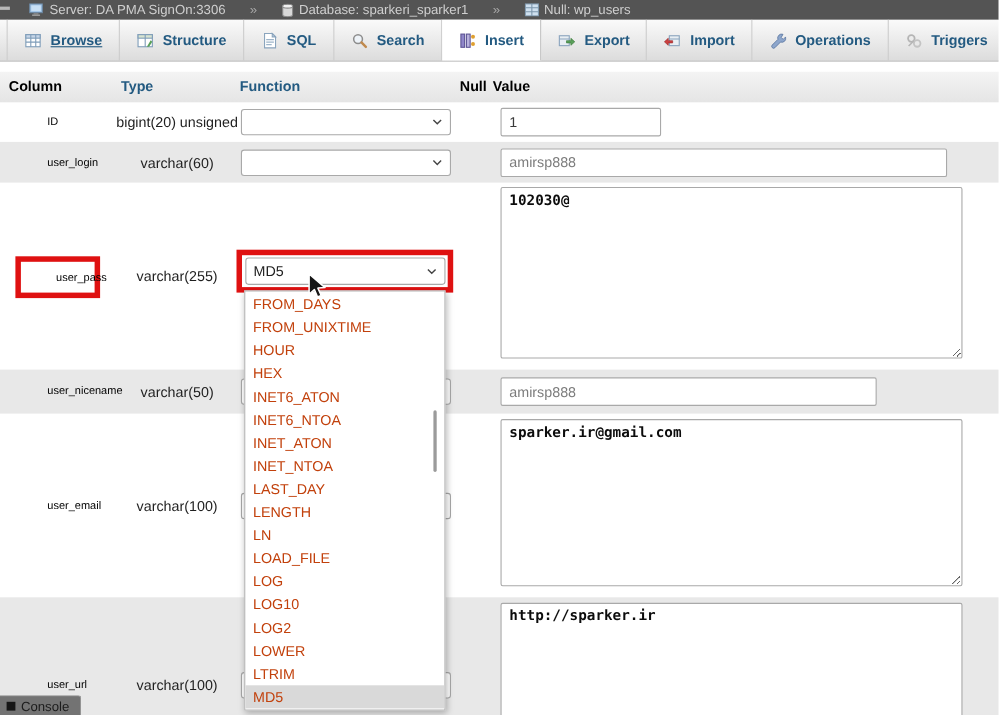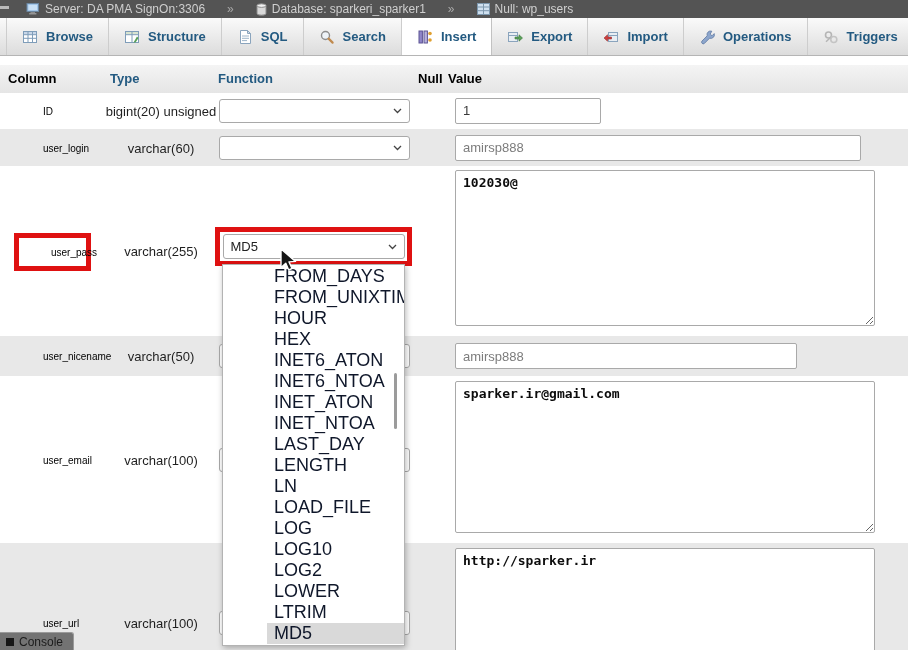--- a/index.html
+++ b/index.html
@@ -24,21 +24,21 @@
     position:absolute; top:18px; left:0; width:100%; height:38px;
     background:linear-gradient(#fafafa,#dcdcdc);
     border-bottom:1px solid #b5b5b5; display:flex; align-items:stretch;
     padding-left:6px; box-sizing:border-box;
   }
   .tab {
     display:flex; align-items:center; gap:8px; padding:0 15px;
     font-size:13px; font-weight:bold; color:#235a81; cursor:pointer;
     border-right:1px solid #cdcdcd;
   }
-  .tab:first-child { border-left:1px solid #cdcdcd; }
+  .tab:first-child { border-left:1px solid #cdcdcd;text-decoration:underline; }
   .tab.active { background:#fff; border-right:1px solid #c2c2c2;justify-content:space-between; }
   .tab svg { display:block; }
 
   
   .grid-header {
     position:absolute; top:64px; left:0; width:100%; height:28px;
     background:linear-gradient(#f4f4f4,#e5e5e5); border-top:1px solid #fff;
     font-size:13px; font-weight:bold;padding-left:40px;
   }
   .grid-header span { position:absolute; top:6px; }
@@ -95,21 +95,21 @@
   .red-box-label  { left:14px;  top:67px; width:77px;  height:38px; display:flex; align-items:center; justify-content:center; }
   .red-box-label .colname { position:static; transform:none; width:auto; }
   .red-box-select { left:215px; top:61px; width:197px; height:39px; display:flex; align-items:center; }
 
   
   .dropdown {
     position:absolute; left:222px; top:264px; width:183px; height:382px;
     background:#fff; border:1px solid #b3b3b3; box-shadow:1px 2px 6px rgba(0,0,0,.28);
     z-index:20; box-sizing:border-box; padding-top:1px; overflow:hidden;
   }
-  .dd-item { height:21px; line-height:21px; padding-left:7px; font-size:18px; color:#0f172a; cursor:pointer; white-space:nowrap;margin-left:44px; }
+  .dd-item { height:21px; line-height:21px; padding-left:7px; font-size:13px; color:#c2410c; cursor:pointer; white-space:nowrap; }
   .dd-item.highlighted { background:#d9d9d9; }
   .dd-thumb { position:absolute; left:171px; top:108px; width:3px; height:56px; background:#9b9b9b; border-radius:2px; }
 
   
   .cursor { position:absolute; left:279px; top:248px; z-index:40; }
 
   
   .console-btn {
     position:absolute; left:0; top:632px; height:18px; padding:0 10px 0 6px;
     background:#737373; border:1px solid #9a9a9a; border-left:none; border-bottom:none;

